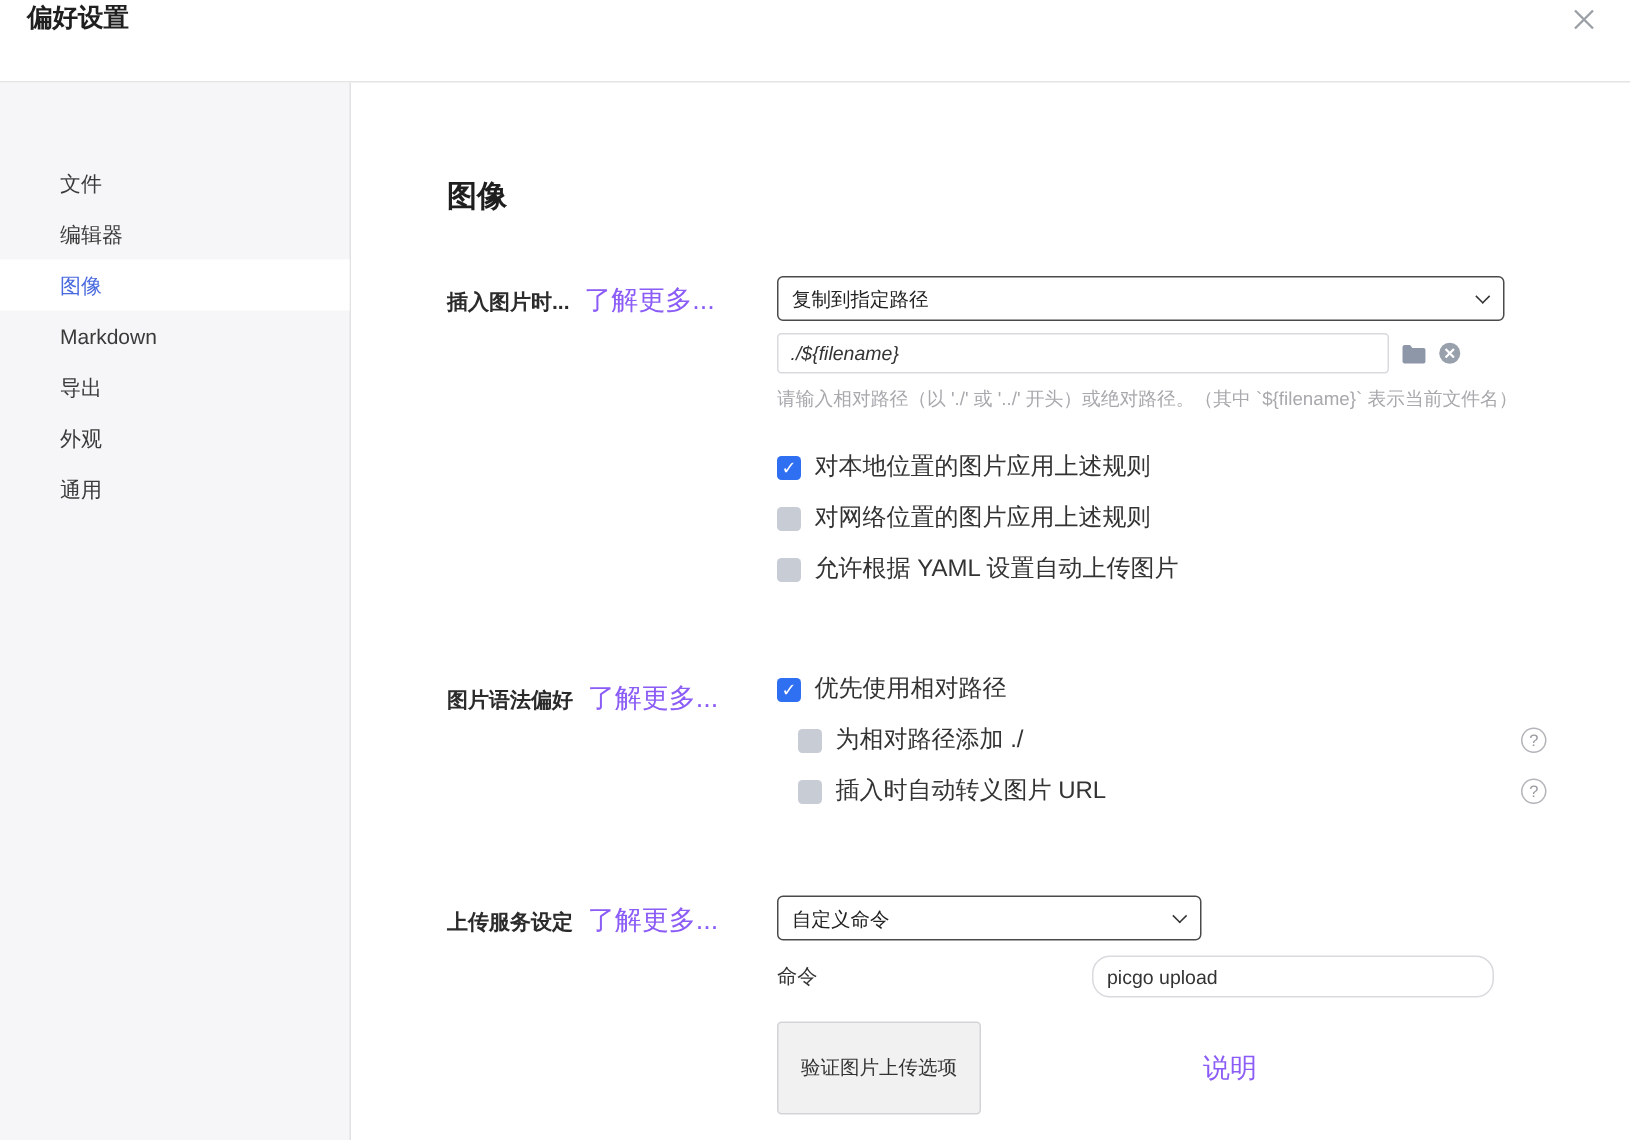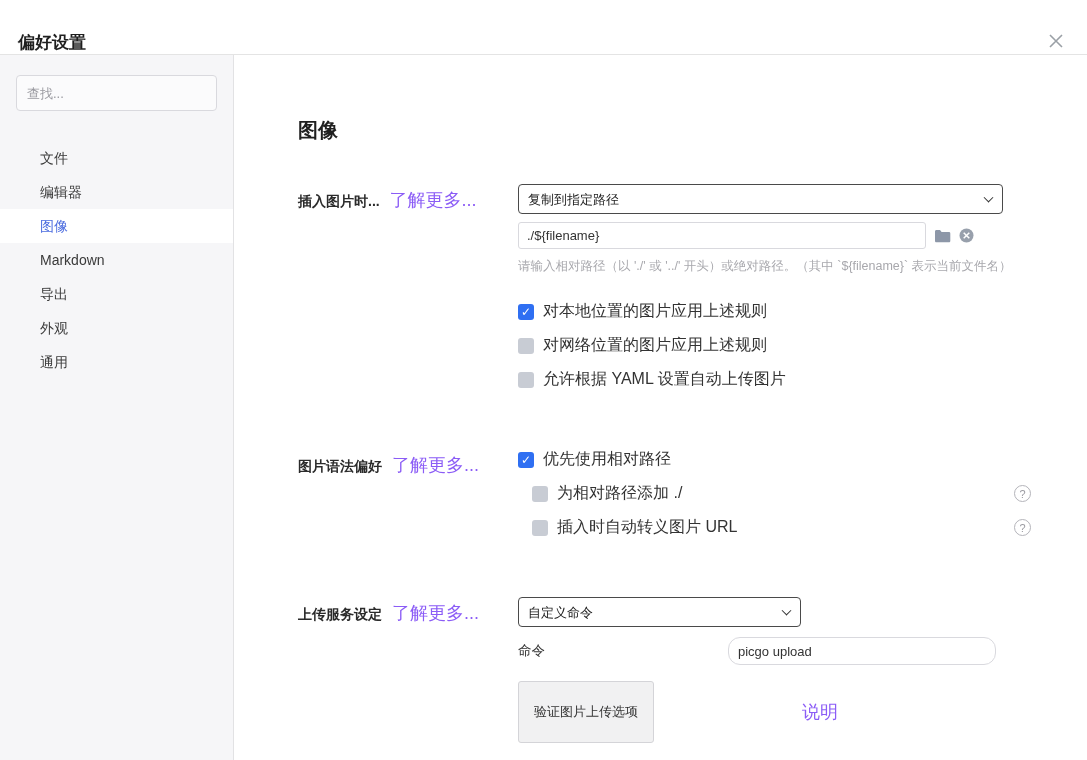--- a/index.html
+++ b/index.html
@@ -1,20 +1,20 @@
 <!DOCTYPE html>
 <html><head>
 <meta charset="utf-8">
 <style>
   * { margin:0; padding:0; box-sizing:border-box; }
   html,body { width:1087px; height:760px; background:#fff; overflow:hidden;
     font-family:"Liberation Sans","DejaVu Sans",sans-serif; color:#333; }
 
   
-  .titlebar { height:55px; display:flex; align-items:flex-end; justify-content:space-between;
+  .titlebar { height:55px; display:flex; align-items:flex-start; justify-content:space-between;
     padding:0 18px; border-bottom:1px solid #e4e4e4; background:#fff; }
   .titlebar h1 { font-size:17px; font-weight:bold; color:#1f1f1f; }
   .close-btn { width:26px; height:26px; display:flex; align-items:center; justify-content:center;
     cursor:pointer; color:#9aa0a6; }
 
   
   .wrap { display:flex; height:705px; }
   .sidebar { width:234px; background:#f6f6f8; border-right:1px solid #e2e2e4; padding-top:20px; flex-shrink:0; }
   .search-box { margin:0 16px; }
   .search-box input { width:100%; height:36px; border:1px solid #d9d9de; border-radius:4px;
@@ -42,21 +42,21 @@
     color:#222; outline:none; font-family:Liberation Sans, sans-serif; }
   .select-wrap .chev { position:absolute; right:11px; top:50%; width:7px; height:7px;
     border-right:1.6px solid #333; border-bottom:1.6px solid #333;
     transform:translateY(-70%) rotate(45deg); pointer-events:none; }
   .select-wide { width:485px; }
   .select-small { width:283px; }
 
   
   .path-row { display:flex; align-items:center; margin-top:8px; }
   .path-row input { width:408px; height:27px; border:1px solid #d9d9de; border-radius:3px;
-    font-size:13px; padding:0 8px; color:#333; outline:none; font-family:inherit; }
+    font-size:13px; padding:0 8px; color:#333; outline:none; font-family:inherit;font-style:italic; }
   .path-row .icon-btn { margin-left:8px; cursor:pointer; display:flex; align-items:center; }
 
   .hint { margin-top:9px; font-size:12.5px; color:#a8a8ad; }
 
   
   .check-group { margin-top:26px; }
   .check-row { display:flex; align-items:center; margin-bottom:13px; cursor:pointer; }
   .cb { width:16px; height:16px; border-radius:3px; background:#c8ccd4; margin-right:9px;
     display:flex; align-items:center; justify-content:center; flex-shrink:0;
     color:#fff; font-size:12px; font-weight:bold; }
@@ -85,23 +85,20 @@
   <div class="close-btn">
     <svg width="16" height="16" viewBox="0 0 16 16">
       <path d="M2 2 L14 14 M14 2 L2 14" stroke="#9aa0a6" stroke-width="1.6" fill="none"></path>
     </svg>
   </div>
 </div>
 
 <div class="wrap">
 
   <div class="sidebar">
-    <div class="search-box">
-      <input type="text" placeholder="查找..." style="">
-    </div>
     <div class="menu">
       <div class="menu-item">文件</div>
       <div class="menu-item">编辑器</div>
       <div class="menu-item selected">图像</div>
       <div class="menu-item">Markdown</div>
       <div class="menu-item">导出</div>
       <div class="menu-item">外观</div>
       <div class="menu-item">通用</div>
     </div>
   </div>

